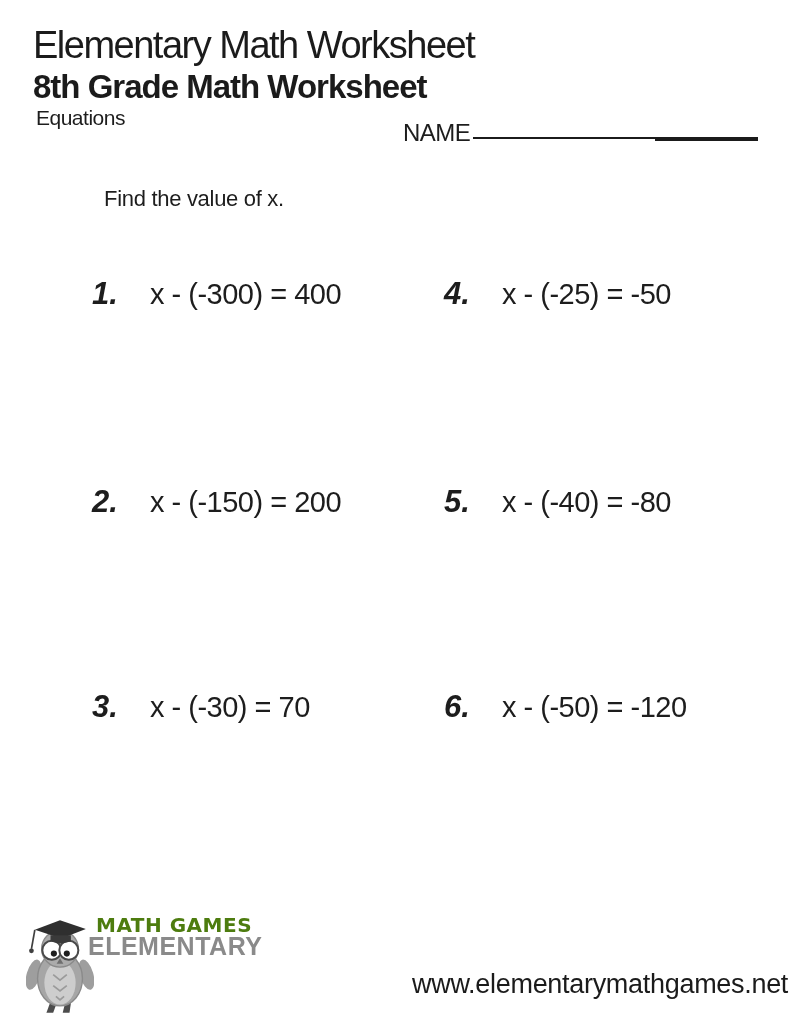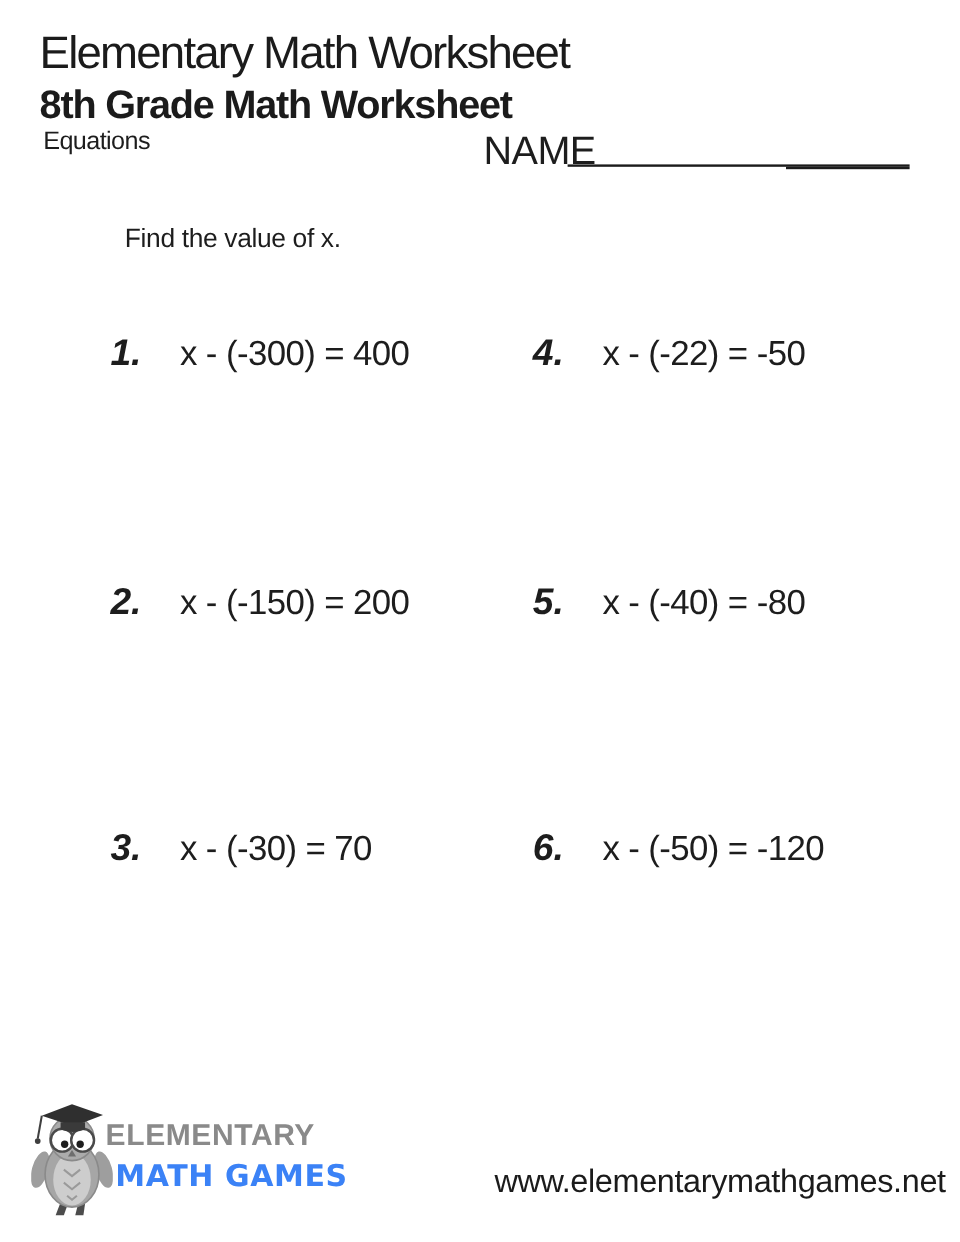--- a/index.html
+++ b/index.html
@@ -28,22 +28,22 @@
     left: 33px; top: 68px;
     font-size: 33px; font-weight: 700;
     letter-spacing: -1px;
     color: #1b1b1b;
   }
   .subject {
     left: 36px; top: 106px;
     font-size: 21px; letter-spacing: -0.5px;
   }
   .name-label {
-    left: 403px; top: 107px;
-    font-size: 33px; letter-spacing: -0.5px;
+    left: 403px; top: 119px;
+    font-size: 24px; letter-spacing: -0.5px;
   }
   .name-line {
     left: 473px; top: 137px;
     width: 285px; height: 0;
     border-bottom: 2px solid #1b1b1b;
   }
   .name-line2 {
     left: 655px; top: 139px;
     width: 103px; height: 0;
     border-bottom: 2px solid #1b1b1b;
@@ -80,25 +80,25 @@
     width: 68px; height: 97px;
   }
   .logo-text1 {
     left: 88px; top: 932px;
     font-family: Liberation Sans, sans-serif;
     font-size: 25px; font-weight: 700;
     letter-spacing: 0.5px;
     color: #8a8a8a;
   }
   .logo-text2 {
-    left: 96px; top: 965px;
+    left: 96px; top: 913px;
     font-family: "DejaVu Sans", sans-serif;
-    font-size: 25px; font-weight: 700;
+    font-size: 20px; font-weight: 700;
     letter-spacing: 0.5px;
-    color: #3b82f6;
+    color: #4d7c0f;
   }
   .website {
     left: 412px; top: 957px;
     font-size: 27px; letter-spacing: -0.3px;
     color: #1b1b1b;
     margin-top: 12px;
   }
 </style>
 </head>
 <body>
@@ -122,21 +122,21 @@
   <div class="abs problem p2">
     <span class="num">2.</span>
     <span class="eq">x - (-150) = 200</span>
   </div>
   <div class="abs problem p3">
     <span class="num">3.</span>
     <span class="eq">x - (-30) = 70</span>
   </div>
   <div class="abs problem p4">
     <span class="num">4.</span>
-    <span class="eq">x - (-22) = -50</span>
+    <span class="eq">x - (-25) = -50</span>
   </div>
   <div class="abs problem p5">
     <span class="num">5.</span>
     <span class="eq">x - (-40) = -80</span>
   </div>
   <div class="abs problem p6">
     <span class="num">6.</span>
     <span class="eq">x - (-50) = -120</span>
   </div>
 

